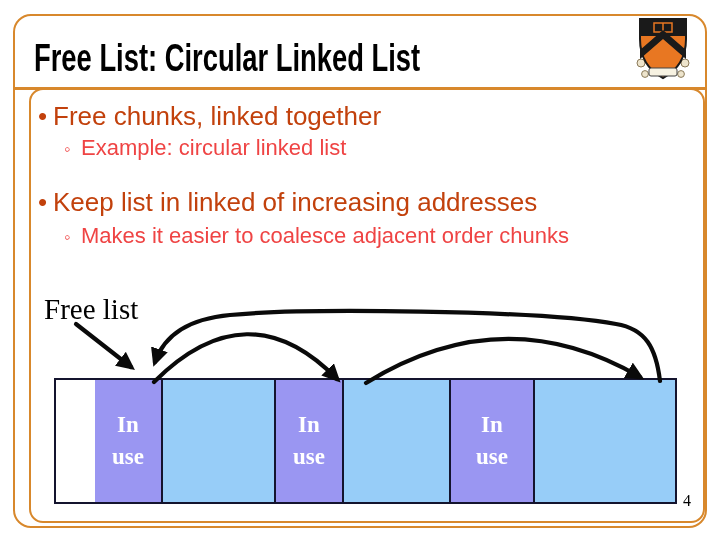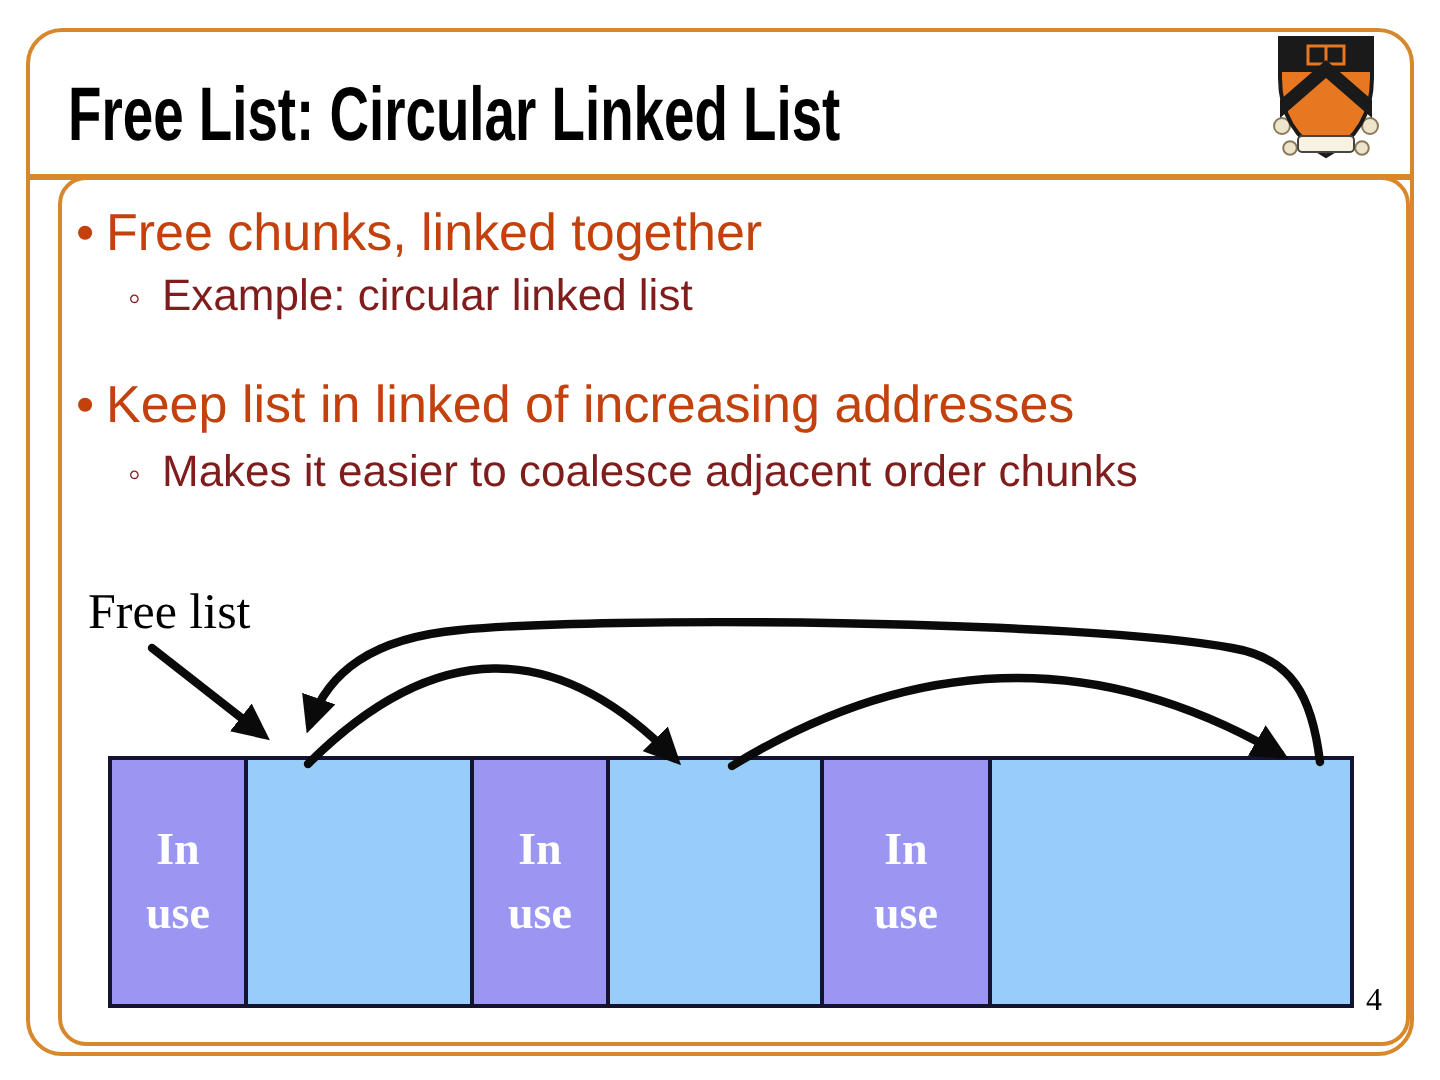--- a/index.html
+++ b/index.html
@@ -20,30 +20,30 @@
     border:2.5px solid #D8882C; border-radius:14px; box-sizing:border-box;
   }
   .slide-title {
     position:absolute; left:34px; top:39px; margin:0;
     font-size:38px; font-weight:bold; color:#000; line-height:1;
     transform:scaleX(0.72); transform-origin:left top; white-space:nowrap;
   }
   .logo { position:absolute; left:634px; top:16px; }
   .bullet { position:absolute; white-space:nowrap; line-height:1.2; }
   .lvl1 { left:38px; font-size:26px; color:#c2410c; }
-  .lvl2 { left:64px; font-size:22px; color:#7f1d1d; }
+  .lvl2 { left:64px; font-size:22px; color:#ef4444; }
   .lvl1 .marker { display:inline-block; width:15px; }
   .lvl2 .marker { display:inline-block; width:17px; font-size:18px; }
   .freelist-label {
     position:absolute; left:44px; top:293px;
-    font-family:"Liberation Serif", serif; font-size:25px; color:#000;
+    font-family:"Liberation Serif", serif; font-size:29px; color:#000;
   }
   .memory-bar {
     position:absolute; left:54px; top:378px; width:623px; height:126px;
-    border:2px solid #14142e; box-sizing:border-box; display:flex;
+    border:2px solid #14142e; box-sizing:border-box; display:flex;padding-left:39px;
   }
   .seg { height:100%; box-sizing:border-box; }
   .seg + .seg { border-left:2px solid #14142e; }
   .seg.used { background:#9A96F2; display:flex; align-items:center; justify-content:center; }
   .seg.free { background:#97CDF8; }
   .inuse-label {
     font-family:"Liberation Serif", serif; font-weight:bold; font-size:23px;
     color:#ffffff; text-align:center; white-space:pre-line; line-height:1.4;
   }
   .arrows { position:absolute; left:0; top:0; pointer-events:none; }

